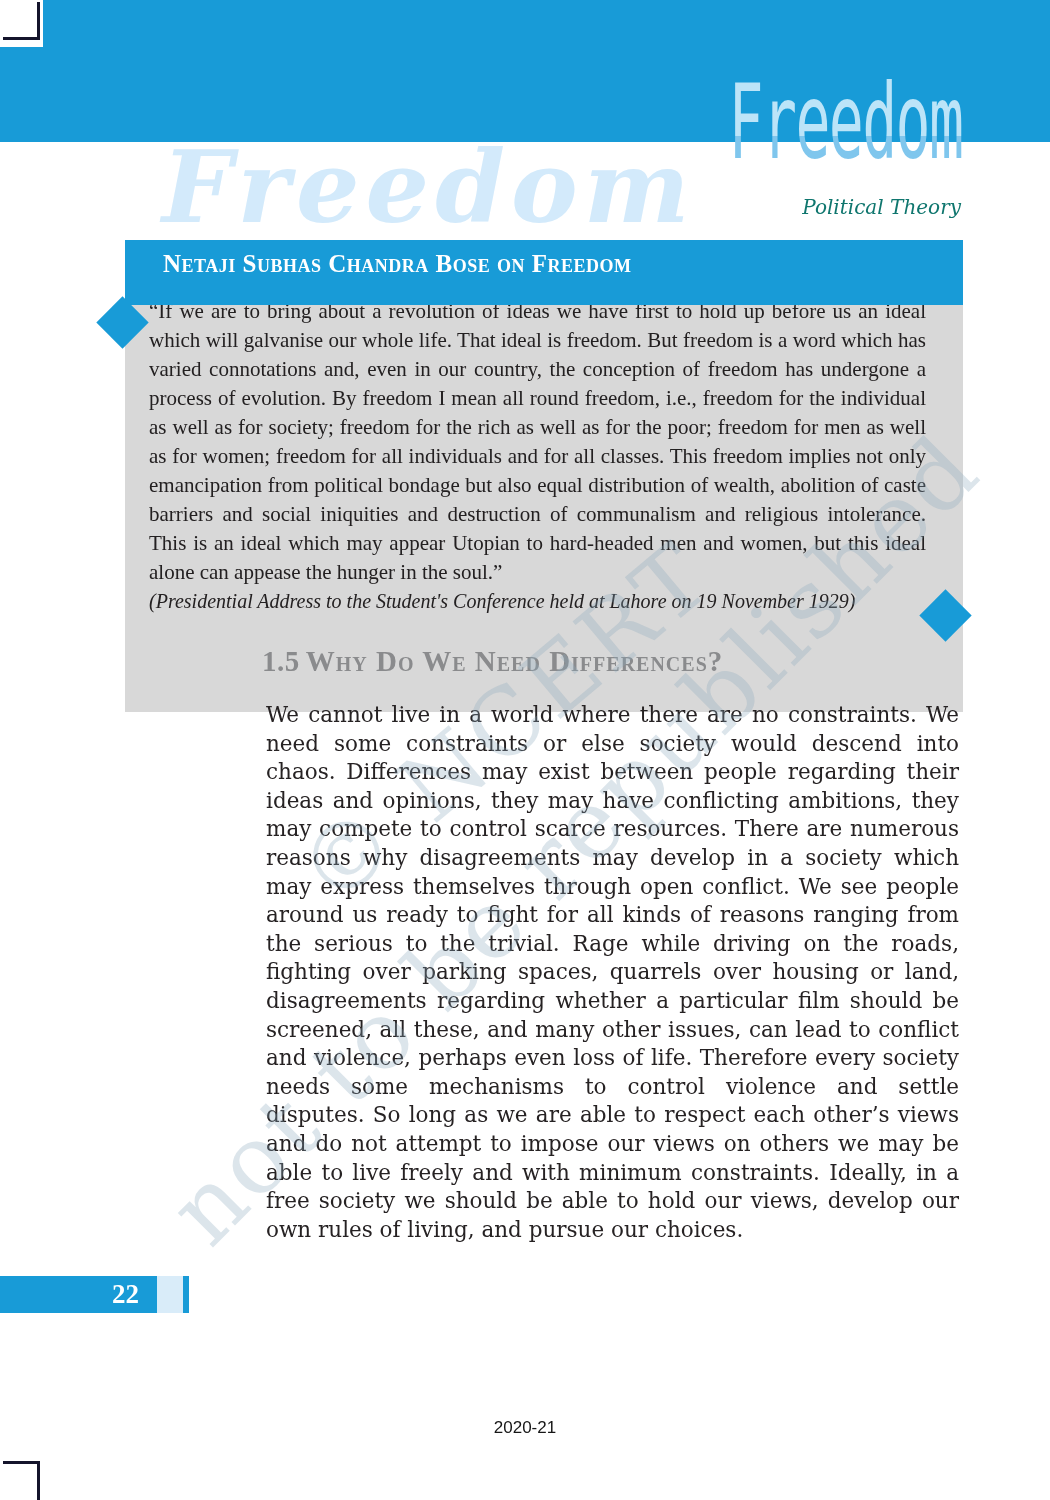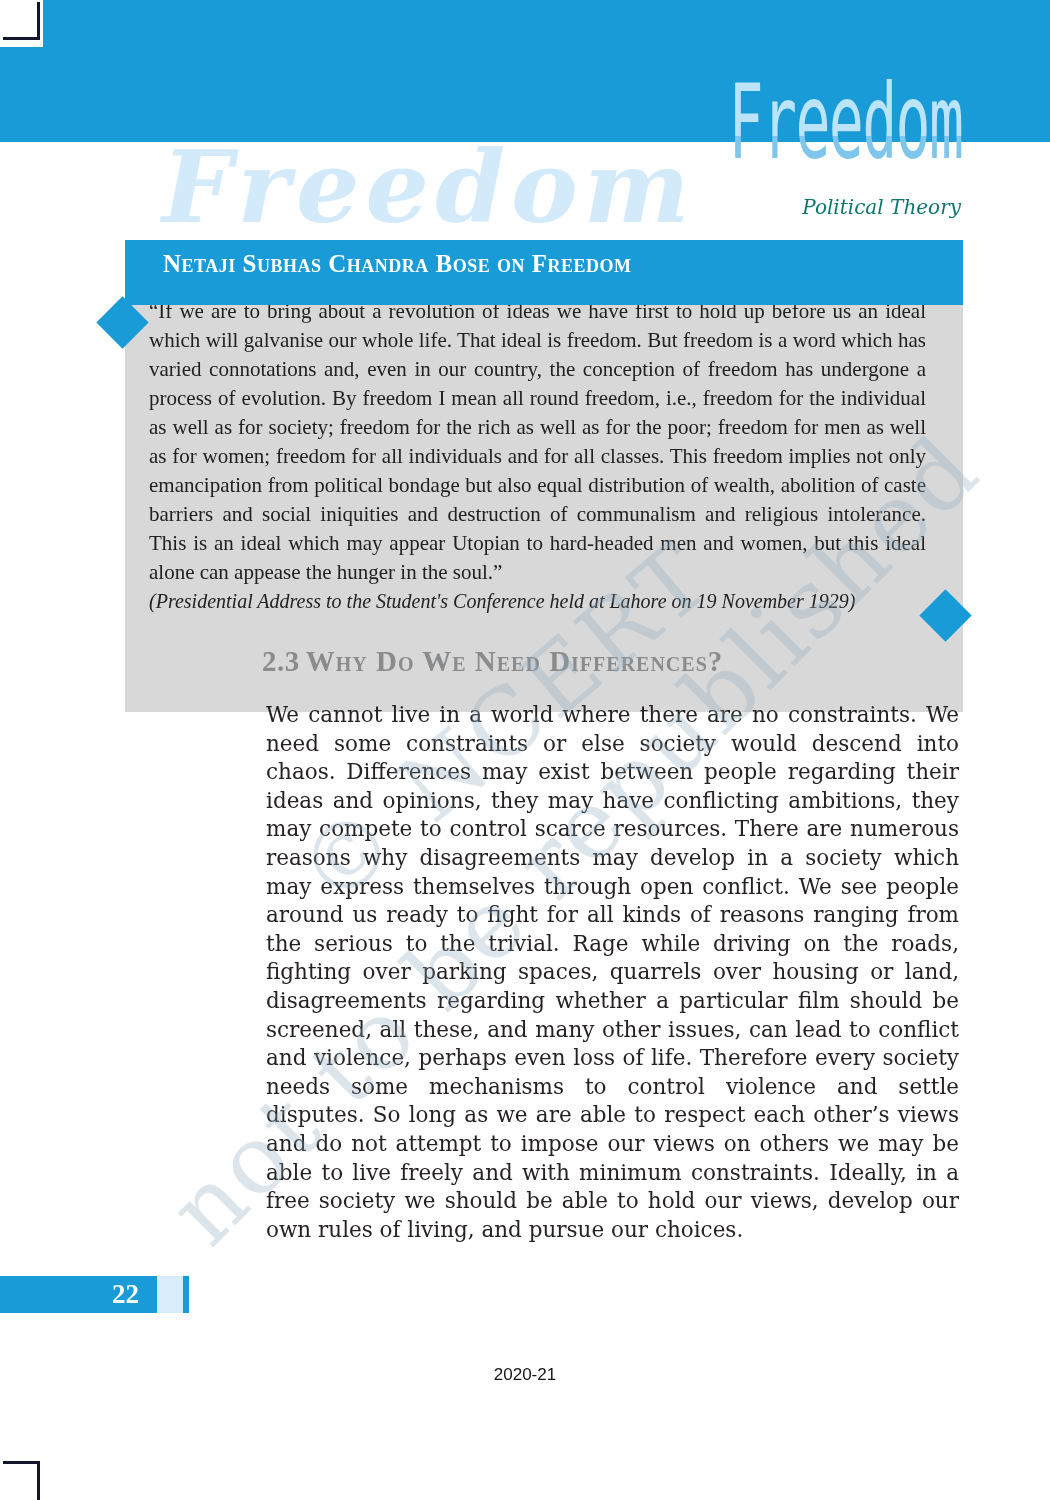--- a/index.html
+++ b/index.html
@@ -53,21 +53,21 @@
        font-family:"DejaVu Serif",serif;}
   .body-col p.indent{margin-top:20px;text-indent:38px;}
 
   
   .pagenum-bar{position:absolute;left:0;top:1276px;width:157px;height:37px;background:#189bd7;z-index:2;
        color:#ffffff;font-family:"Liberation Serif",serif;font-weight:bold;font-size:27px;
        line-height:37px;text-align:right;padding-right:18px;box-sizing:border-box;}
   .pagenum-strip{position:absolute;left:157px;top:1276px;width:26px;height:37px;background:#d9ecf9;z-index:2;}
   .pagenum-rule{position:absolute;left:183px;top:1276px;width:6px;height:37px;background:#189bd7;z-index:2;}
 
-  .footer-year{position:absolute;left:0;top:1365px;width:1050px;text-align:center;z-index:2;
+  .footer-year{position:absolute;left:0;top:1418px;width:1050px;text-align:center;z-index:2;
        font-family:"Liberation Sans",sans-serif;font-size:17px;color:#161616;}
 
   
   .wm{position:absolute;z-index:6;pointer-events:none;white-space:nowrap;
        font-family:"DejaVu Serif",serif;color:rgba(140,168,190,0.30);transform-origin:0 0;}
   .wm1{left:278px;top:845px;font-size:92px;letter-spacing:5px;transform:rotate(-40deg);}
   .wm2{left:148px;top:1188px;font-size:95px;letter-spacing:3px;transform:rotate(-45deg);}
 </style>
 </head>
 <body>
@@ -88,21 +88,21 @@
 
   <div class="quote-box">
     <p class="quote-text">“If we are to bring about a revolution of ideas we have first to hold up before us an ideal which will galvanise our whole life. That ideal is freedom. But freedom is a word which has varied connotations and, even in our country, the conception of freedom has undergone a process of evolution. By freedom I mean all round freedom, i.e., freedom for the individual as well as for society; freedom for the rich as well as for the poor; freedom for men as well as for women; freedom for all individuals and for all classes. This freedom implies not only emancipation from political bondage but also equal distribution of wealth, abolition of caste barriers and social iniquities and destruction of communalism and religious intolerance. This is an ideal which may appear Utopian to hard-headed men and women, but this ideal alone can appease the hunger in the soul.”</p>
     <p class="quote-cite">(Presidential Address to the Student's Conference held at Lahore on 19 November 1929)</p>
   </div>
 
   <div class="diamond diamond-left"></div>
   <div class="diamond diamond-right"></div>
 
   <div class="section-heading">
-    <span>2.3</span><span class="sc">Why Do We Need Differences?</span>
+    <span>1.5</span><span class="sc">Why Do We Need Differences?</span>
   </div>
 
   <div class="body-col">
     <p>We cannot live in a world where there are no constraints. We need some constraints or else society would descend into chaos. Differences may exist between people regarding their ideas and opinions, they may have conflicting ambitions, they may compete to control scarce resources. There are numerous reasons why disagreements may develop in a society which may express themselves through open conflict. We see people around us ready to fight for all kinds of reasons ranging from the serious to the trivial. Rage while driving on the roads, fighting over parking spaces, quarrels over housing or land, disagreements regarding whether a particular film should be screened, all these, and many other issues, can lead to conflict and violence, perhaps even loss of life. Therefore every society needs some mechanisms to control violence and settle disputes. So long as we are able to respect each other’s views and do not attempt to impose our views on others we may be able to live freely and with minimum constraints. Ideally, in a free society we should be able to hold our views, develop our own rules of living, and pursue our choices.</p>
   </div>
 
   <div class="pagenum-bar">22</div>
   <div class="pagenum-strip"></div>
   <div class="pagenum-rule"></div>
 

